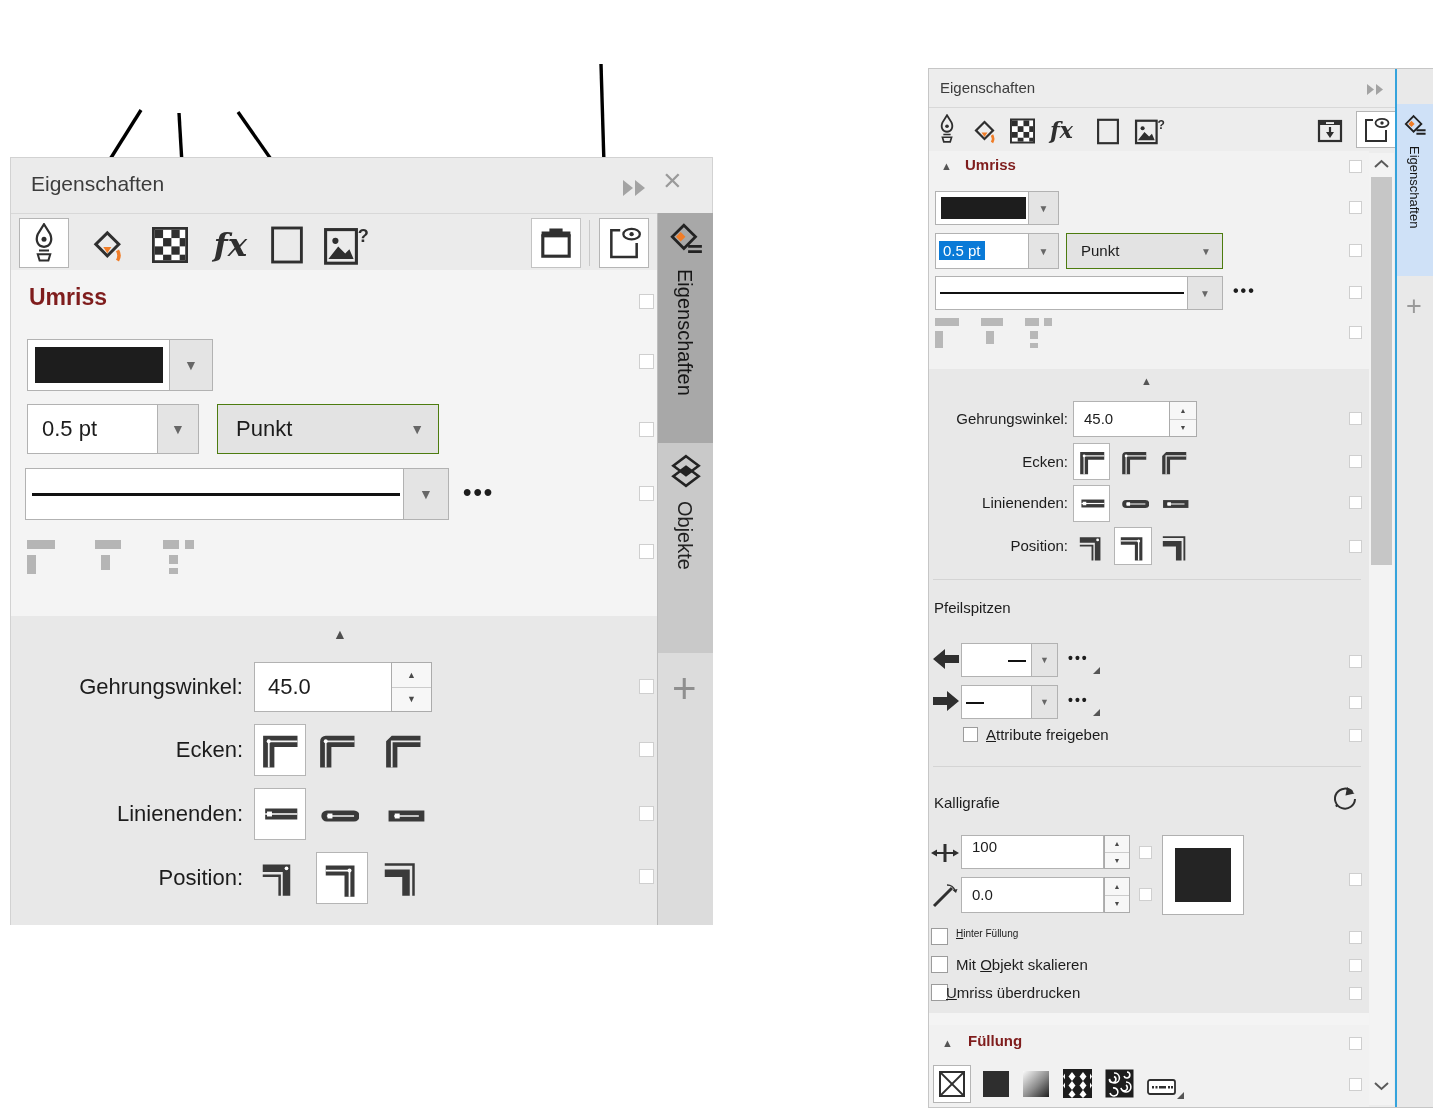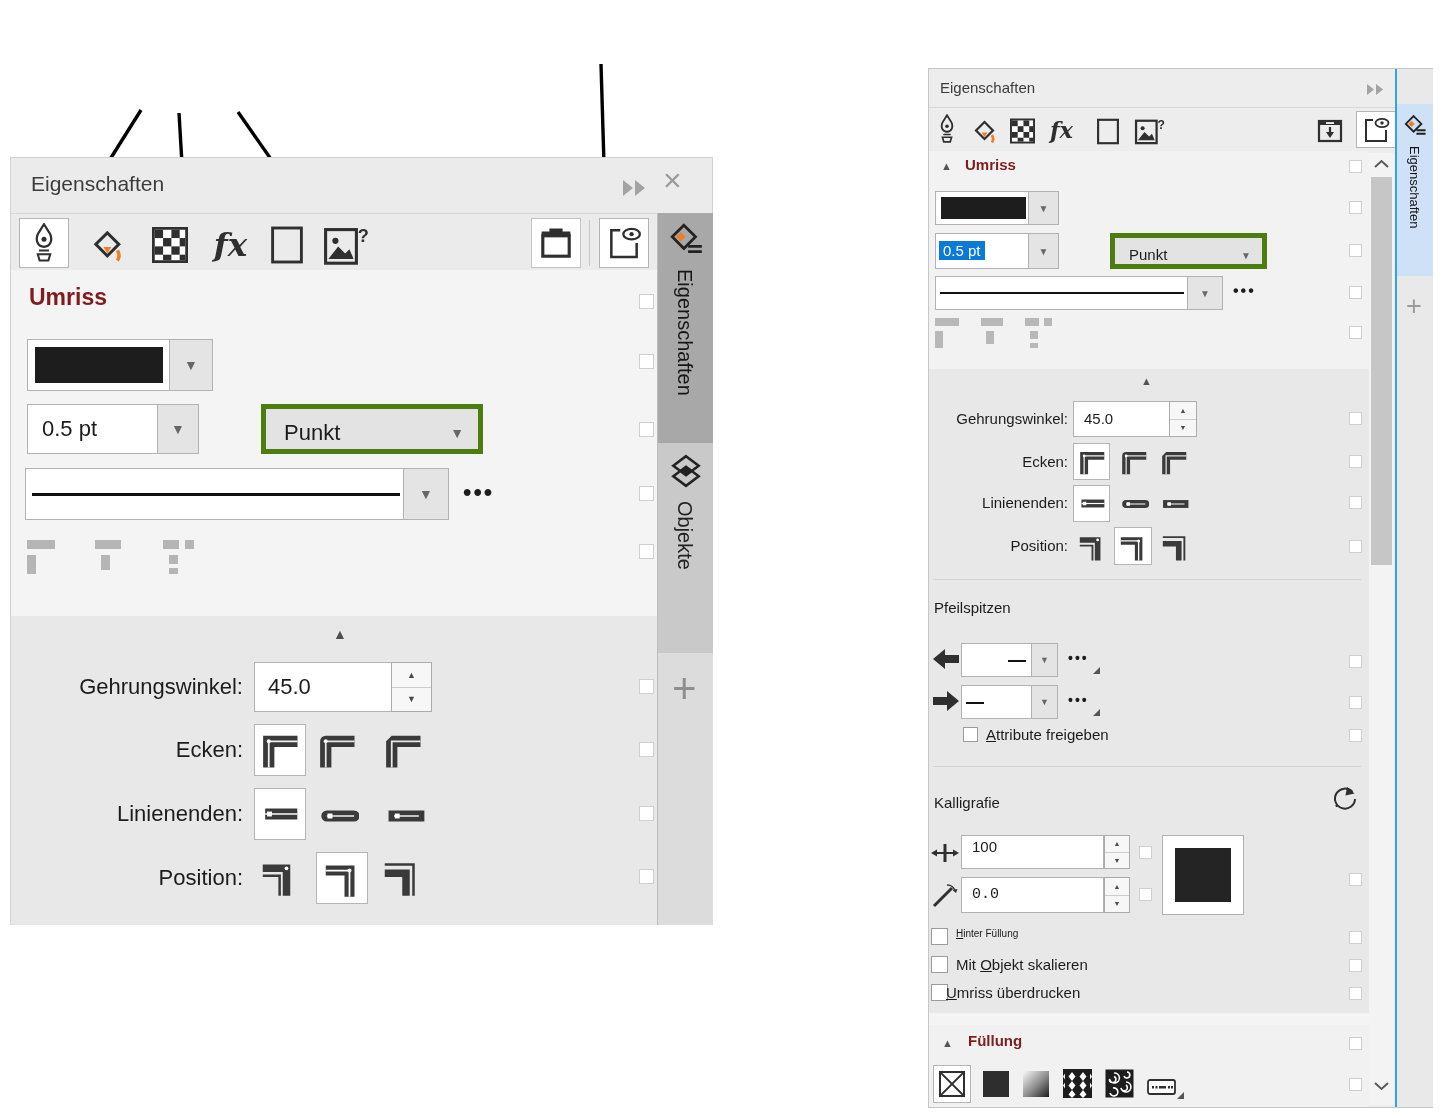--- a/index.html
+++ b/index.html
@@ -10,21 +10,21 @@
   
   .panel{position:absolute;box-sizing:border-box;}
   .pl{left:10px;top:157px;width:703px;height:768px;background:#ebebeb;border:1px solid #d2d2d2;}
   .pr{left:928px;top:68px;width:505px;height:1040px;background:#ededed;border:1px solid #c6c6c6;}
   .ptitle{position:absolute;color:#3c3c3c;white-space:nowrap;}
   .sectionbg{position:absolute;}
   .hdr{position:absolute;font-weight:bold;color:#7f1d1d;white-space:nowrap;}
   .lbl{position:absolute;color:#1c1c1c;white-space:nowrap;}
   .rlbl{position:absolute;color:#1c1c1c;text-align:right;white-space:nowrap;}
   .combo{position:absolute;background:#fff;border:1px solid #b2b2b2;box-sizing:border-box;}
-  .gcombo{position:absolute;background:#e3e3e3;border:5px solid #4d7c0f;box-sizing:border-box;margin-left:44px;}
+  .gcombo{position:absolute;background:#e3e3e3;border:1px solid #4d7c0f;box-sizing:border-box;}
   .dpart{position:absolute;right:0;top:0;bottom:0;background:#e4e4e4;border-left:1px solid #b2b2b2;
          display:flex;align-items:center;justify-content:center;color:#676767;}
   .swatch{position:absolute;background:#1d1d1d;}
   .spin{position:absolute;background:#f7f7f7;border:1px solid #ababab;box-sizing:border-box;
         display:flex;flex-direction:column;}
   .spin>div{flex:1;display:flex;align-items:center;justify-content:center;color:#4a4a4a;}
   .spin>div:first-child{border-bottom:1px solid #cccccc;}
   .selbtn{position:absolute;background:#fff;border:1px solid #b5b5b5;box-sizing:border-box;
           display:flex;align-items:center;justify-content:center;}
   .icn{position:absolute;display:flex;align-items:center;justify-content:center;}
@@ -519,21 +519,21 @@
     <div class="abs" style="left:233px;top:766px;width:80px;height:78px;background:#fff;border:1px solid #b0b0b0;">
       <div class="abs" style="left:12px;top:12px;width:56px;height:54px;background:#242424;"></div>
     </div>
 
     <svg class="abs" style="left:2px;top:812px;" width="28" height="28" viewBox="0 0 28 28">
       <line x1="3" y1="25" x2="21" y2="7" stroke="#2f2f2f" stroke-width="3"></line>
       <path d="M16 4 A8 8 0 0 1 24 10" fill="none" stroke="#2f2f2f" stroke-width="1.6"></path>
       <polygon points="25,12 21.5,9 26.5,8" fill="#2f2f2f"></polygon>
     </svg>
     <div class="combo" style="left:32px;top:808px;width:143px;height:36px;">
-      <div class="lbl" style="left:10px;top:8px;font-size:15px;font-family:Liberation Mono, monospace;">0.0</div>
+      <div class="lbl" style="left:10px;top:8px;font-size:15px;">0.0</div>
     </div>
     <div class="spin" style="left:175px;top:808px;width:26px;height:36px;">
       <div style="font-size:7px;">▲</div>
       <div style="font-size:7px;">▼</div>
     </div>
     <div class="cb" style="left:210px;top:819px;"></div>
 
     <div class="cb" style="left:2px;top:859px;width:17px;height:17px;border-color:#9c9c9c;"></div>
     <div class="lbl" style="left:27px;top:859px;font-size:10px;"><u>H</u><span>inter Füllung</span></div>
     <div class="cb" style="left:2px;top:887px;width:17px;height:17px;border-color:#9c9c9c;"></div>

